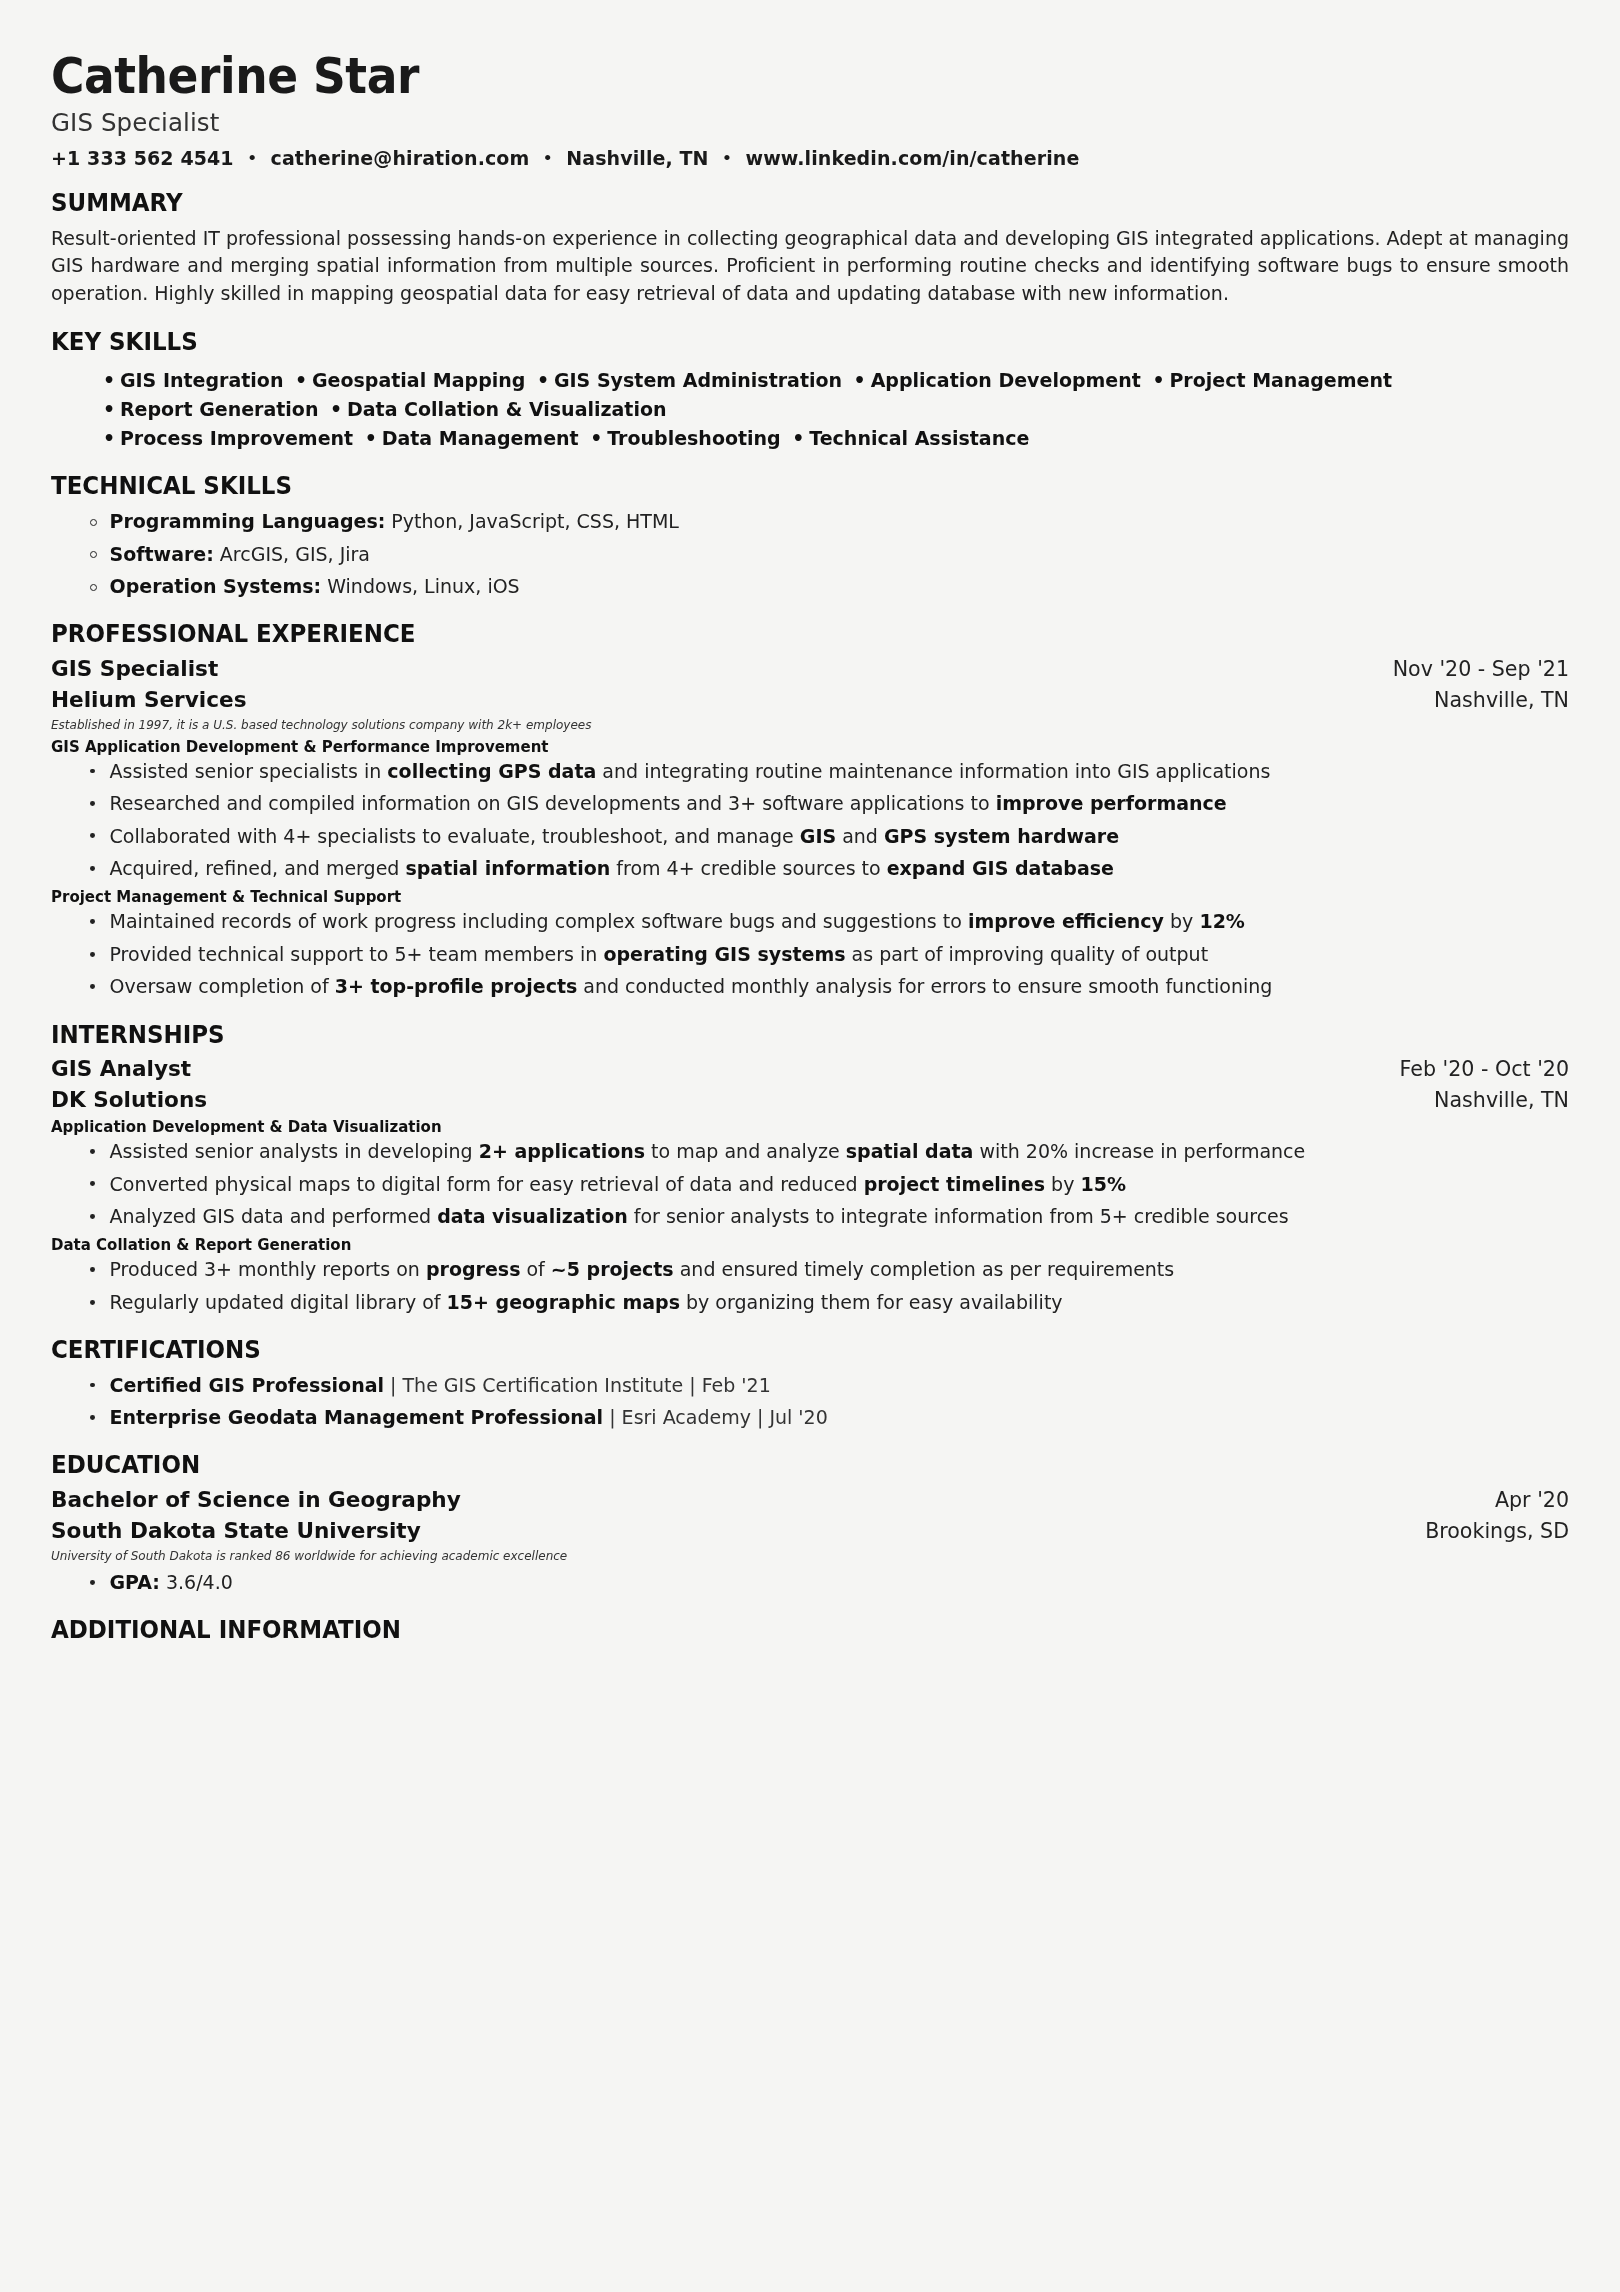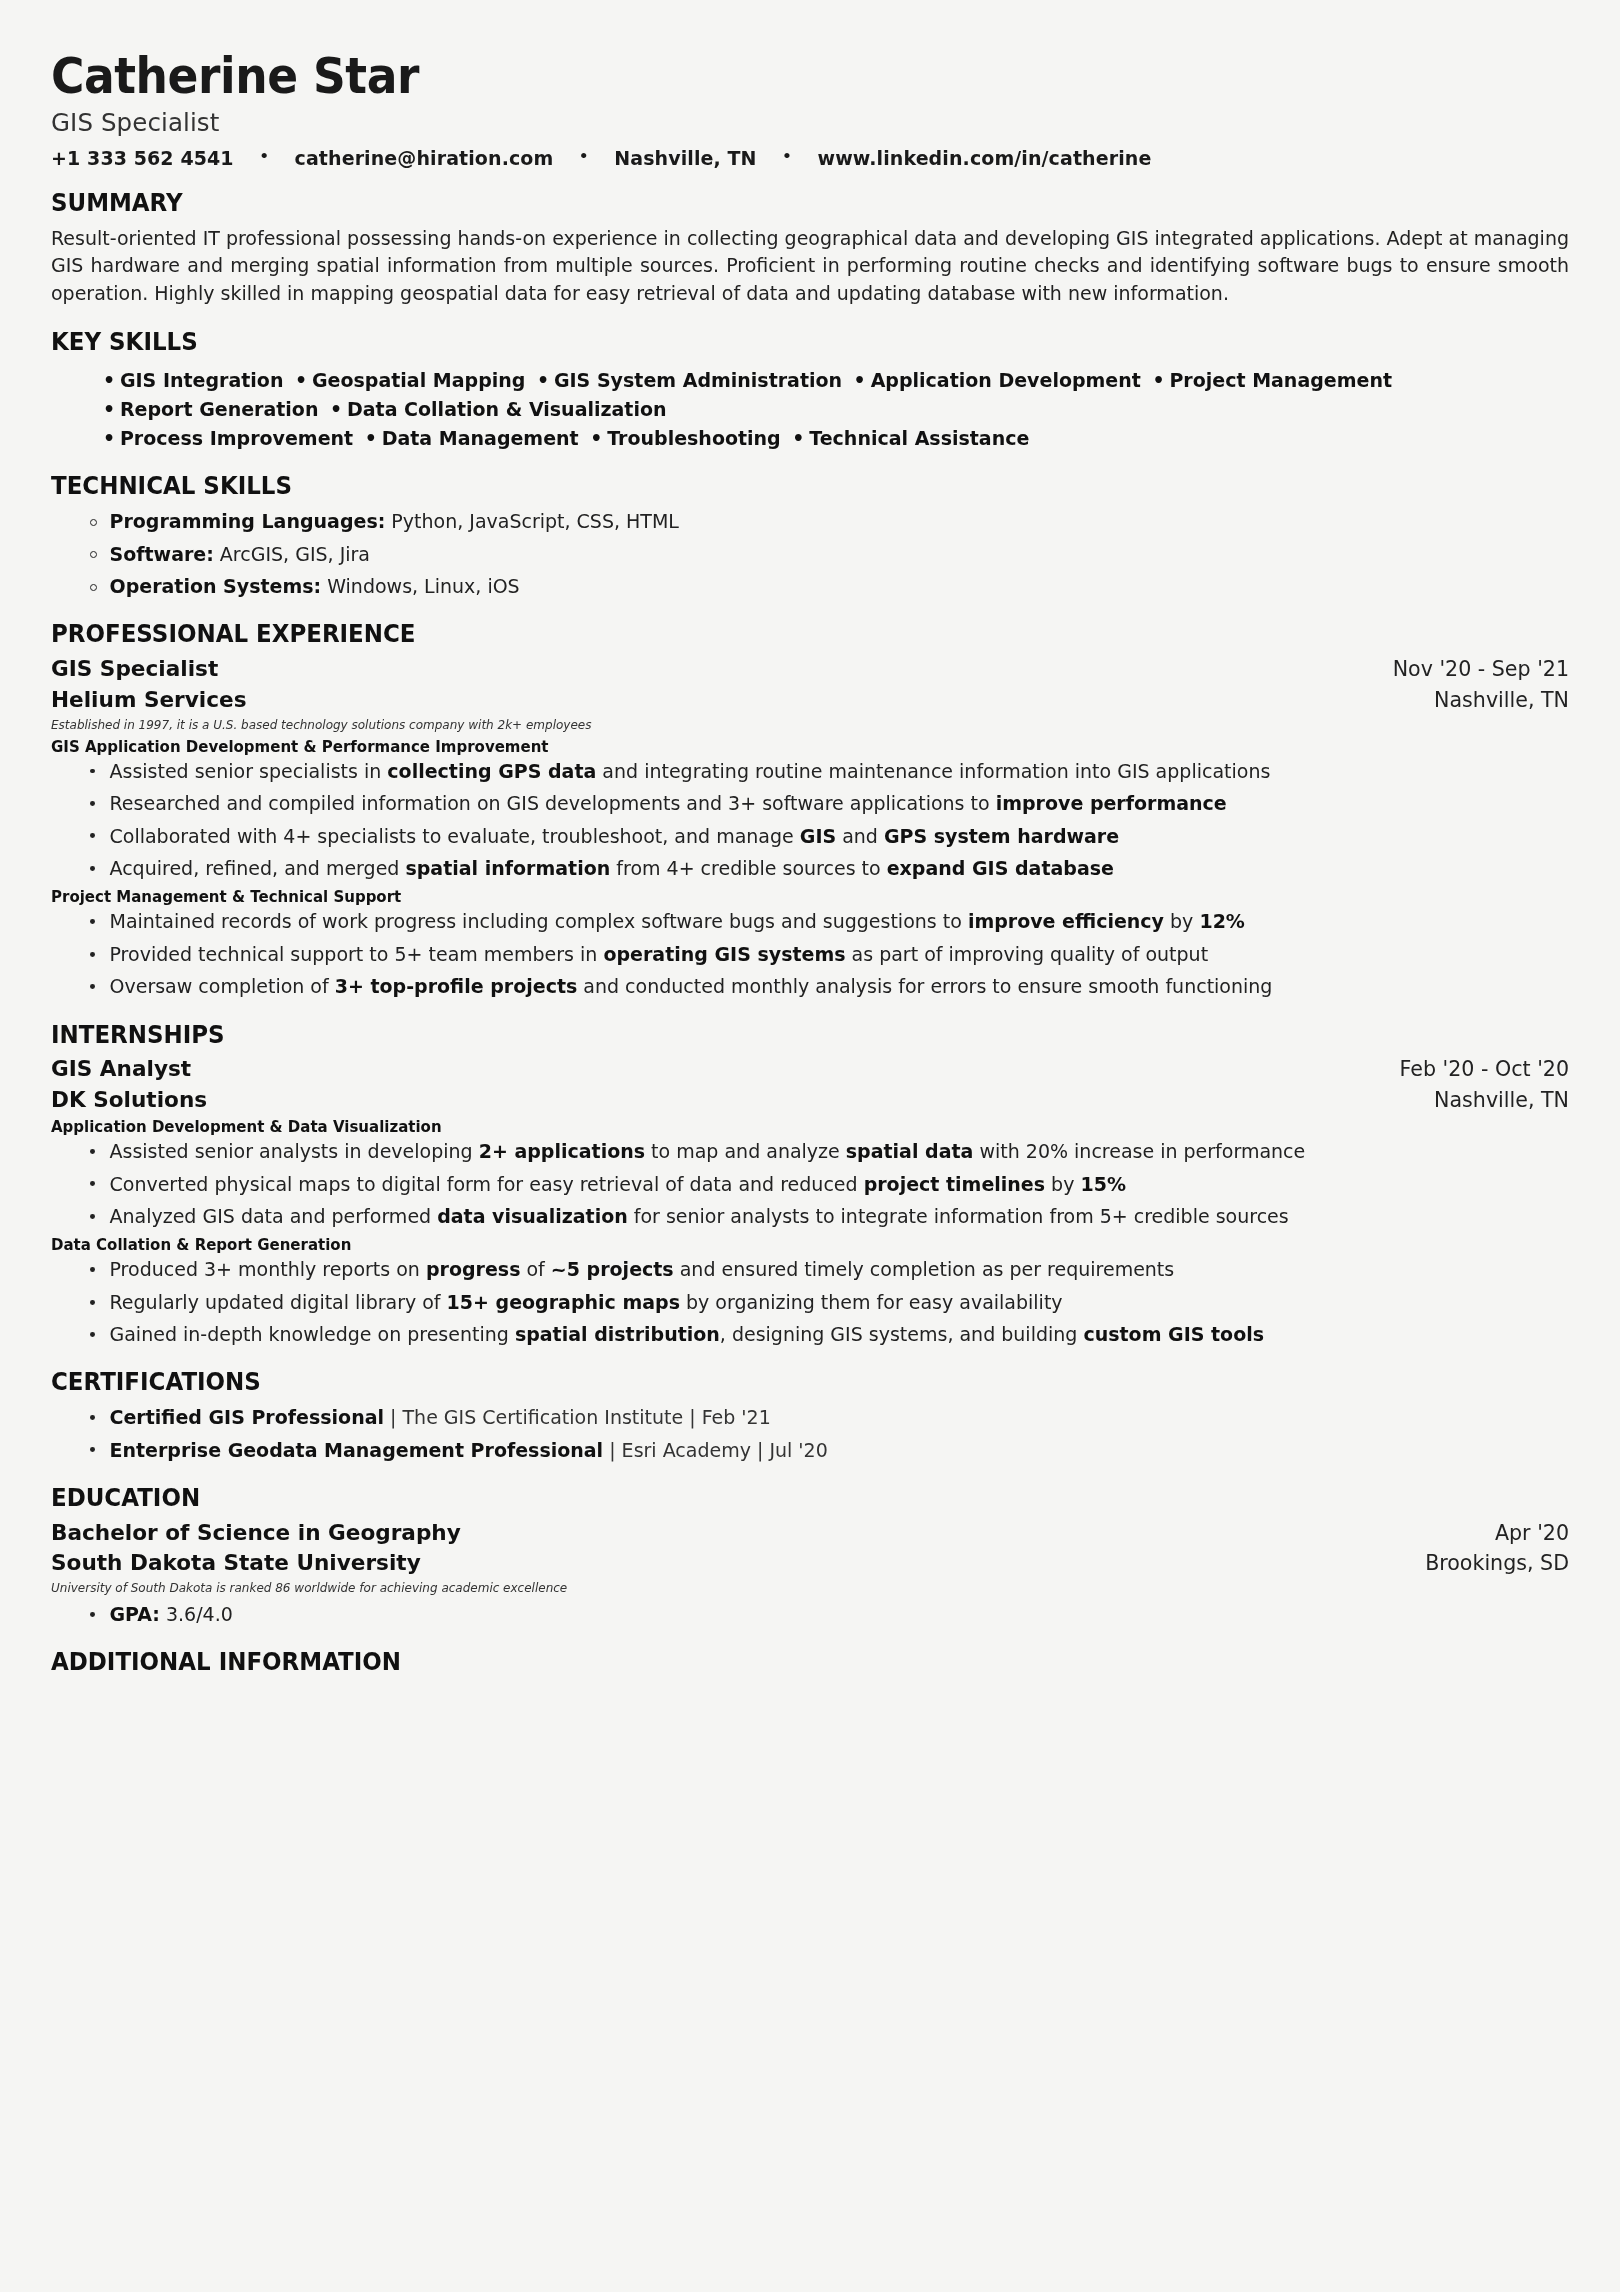--- a/index.html
+++ b/index.html
@@ -40,22 +40,22 @@
     margin: 0 0 9.8px 0;
     letter-spacing: 0.1px;
   }
   .contact {
     font-size: 19px;
     font-weight: bold;
     color: #1a1a1a;
     letter-spacing: 0.1px;
     display: flex;
     flex-wrap: wrap;
-    align-items: center;
-    gap: 12px;
+    align-items: flex-end;
+    gap: 0;
     margin-bottom: 15.7px;
   }
   .contact .sep {
     display: inline-block;
     margin: 0 13.7px;
     font-size: 14.7px;
     position: relative;
     top: -2.9px;
   }
   
@@ -243,21 +243,20 @@
           <div class="sub-head">Application Development &amp; Data Visualization</div>
           <ul class="bl">
             <li><span>Assisted senior analysts in developing </span><b>2+ applications</b><span> to map and analyze </span><b>spatial data</b><span> with 20% increase in performance</span></li>
             <li><span>Converted physical maps to digital form for easy retrieval of data and reduced </span><b>project timelines</b><span> by </span><b>15%</b></li>
             <li><span>Analyzed GIS data and performed </span><b>data visualization</b><span> for senior analysts to integrate information from 5+ credible sources</span></li>
           </ul>
           <div class="sub-head">Data Collation &amp; Report Generation</div>
           <ul class="bl">
             <li><span>Produced 3+ monthly reports on </span><b>progress</b><span> of </span><b>~5 projects</b><span> and ensured timely completion as per requirements</span></li>
             <li><span>Regularly updated digital library of </span><b>15+ geographic maps</b><span> by organizing them for easy availability</span></li>
-            <li><span>Gained in-depth knowledge on presenting </span><b>spatial distribution</b><span>, designing GIS systems, and building </span><b>custom GIS tools</b></li>
           </ul>
         </div>
       </div>
 
     <h2 class="section">CERTIFICATIONS</h2>
     <ul class="bl" id="certifications-list">
         <li class="cert-line"><b>Certified GIS Professional</b><span class="muted"> | The GIS Certification Institute | Feb '21</span></li>
         <li class="cert-line"><b>Enterprise Geodata Management Professional</b><span class="muted"> | Esri Academy | Jul '20</span></li>
       </ul>
 

